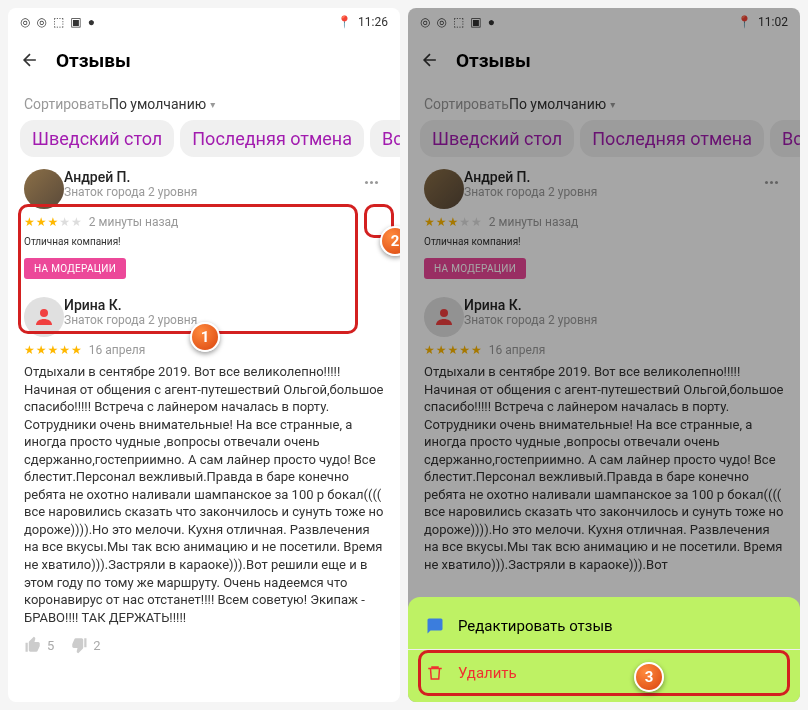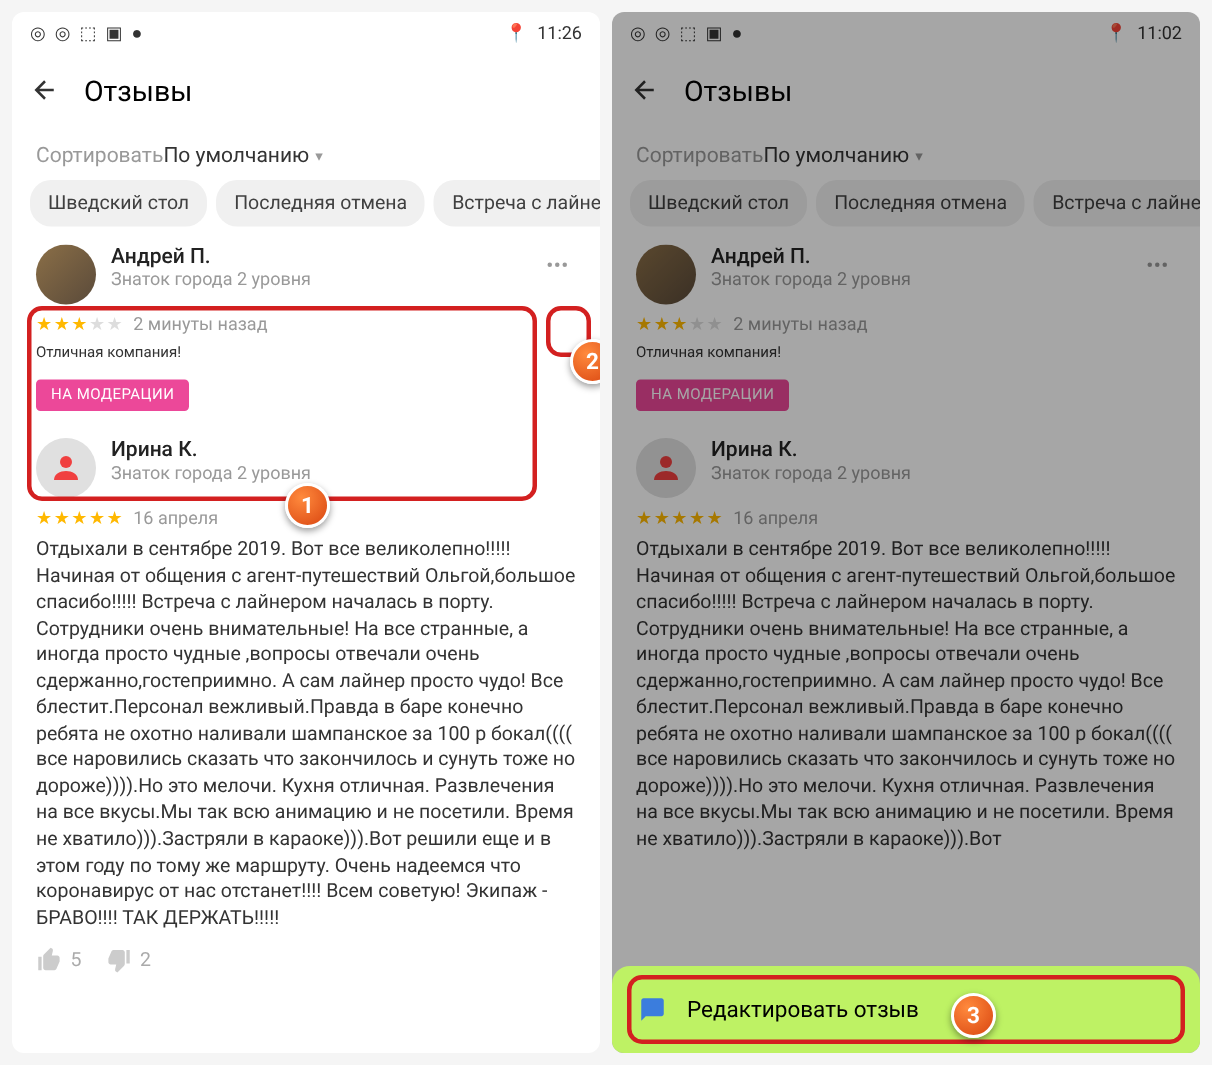--- a/index.html
+++ b/index.html
@@ -4,29 +4,29 @@
 <style>
 *{margin:0;padding:0;box-sizing:border-box;font-family:-apple-system,BlinkMacSystemFont,Segoe UI,Roboto,sans-serif}
 body{background:#f5f5f5;display:flex;gap:8px;padding:8px;width:808px;height:710px}
 .screen{width:392px;height:694px;background:#fff;border-radius:8px;overflow:hidden;position:relative;display:flex;flex-direction:column}
 .scrim{position:absolute;inset:0;background:rgba(0,0,0,.35);z-index:5}
 .statusbar{height:28px;display:flex;align-items:center;justify-content:space-between;padding:0 12px;font-size:12px;color:#333}
 .sb-icons{display:flex;gap:6px;align-items:center}
 .sb-right{display:flex;gap:6px;align-items:center}
 .topbar{height:48px;display:flex;align-items:center;padding:0 12px;gap:16px}
 .back-arrow{width:20px;height:20px}
-.title{font-size:19px;font-weight:400}
+.title{font-size:19px;font-weight:700}
 .sort-row{display:flex;justify-content:flex-start;align-items:center;padding:12px 16px 8px;font-size:14px}
 .sort-label{color:#999}
 .sort-value{color:#333;display:flex;align-items:center;gap:4px}
 .tags{display:flex;gap:6px;padding:0 12px 12px;overflow:hidden}
-.tag{background:#f0f0f0;border-radius:14px;padding:8px 12px;font-size:13px;color:#404040;white-space:nowrap}
+.tag{background:#f0f0f0;border-radius:14px;padding:8px 12px;font-size:18px;color:#a21caf;white-space:nowrap}
 .content{flex:1;overflow:hidden;padding:0 16px}
 .review{margin-bottom:12px;position:relative}
-.rev-head{display:flex;gap:10px;align-items:flex-start;margin-bottom:6px}
+.rev-head{display:flex;gap:0;align-items:flex-start;margin-bottom:6px}
 .avatar{width:40px;height:40px;border-radius:50%;background:#ddd;flex-shrink:0}
 .av1{background:linear-gradient(135deg,#8b6f47,#5a4a3a)}
 .av2{background:#e0e0e0;display:flex;align-items:center;justify-content:center}
 .av2 svg{width:24px;height:24px;fill:#f04040}
 .rev-name{font-size:14px;font-weight:500;color:#222}
 .rev-sub{font-size:12px;color:#999}
 .stars{display:flex;gap:1px;align-items:center;margin-bottom:6px}
 .star{font-size:12px;color:#ddd}
 .star.on{color:#ffb800}
 .rev-time{font-size:12px;color:#999;margin-left:6px}
@@ -244,16 +244,22 @@
     </div>
   </div>
   <div class="scrim"></div>
   <div class="sheet">
     <div class="sheet-item">
       <svg class="ico" viewBox="0 0 24 24" fill="#3b7ddd">
           <path d="M20 2H4c-1 0-2 1-2 2v18l4-4h14c1 0 2-1 2-2V4c0-1-1-2-2-2z"></path>
         </svg>
       <span>Редактировать отзыв</span>
     </div>
+    <div class="sheet-item del">
+      <svg class="ico" viewBox="0 0 24 24" fill="none" stroke="#f03030" stroke-width="2">
+          <path d="M3 6h18M8 6V4h8v2M6 6l1 14h10l1-14"></path>
+        </svg>
+      <span>Удалить</span>
+    </div>
   </div>
   <div class="hl3"></div>
   <div class="callout c3">3</div>
 </div>
 
 </body></html>

